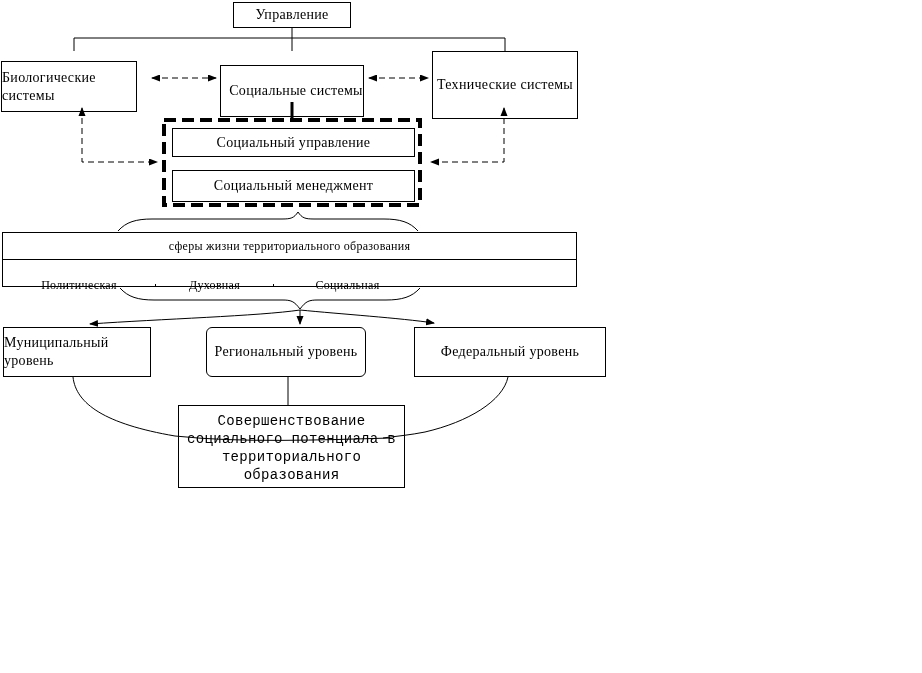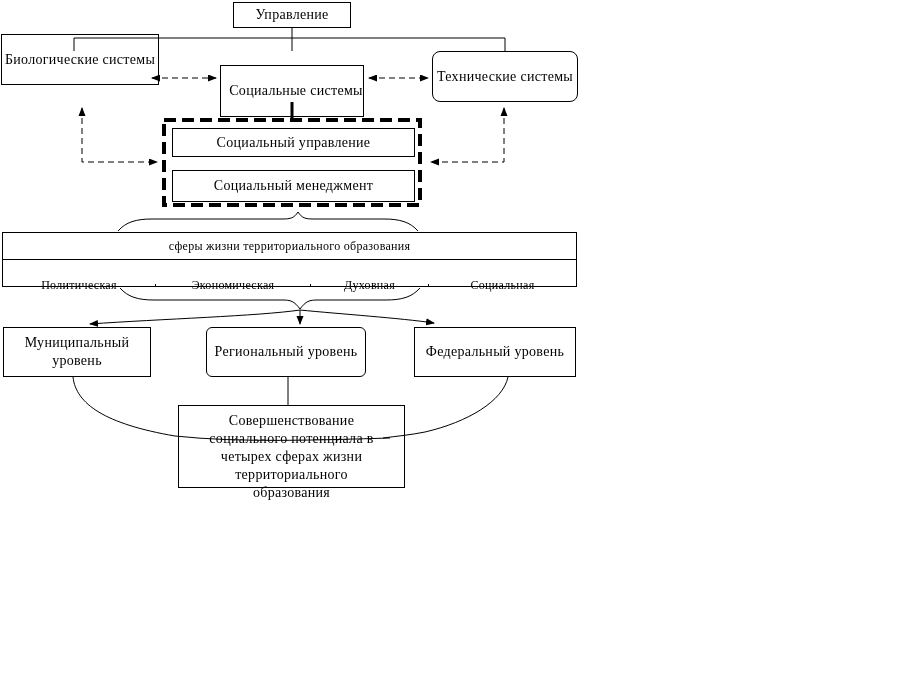--- a/index.html
+++ b/index.html
@@ -1,76 +1,74 @@
 <!DOCTYPE html>
 <html><head>
 <meta charset="utf-8">
 <style>
   html,body{margin:0;padding:0;background:#ffffff;}
   body{width:922px;height:673px;overflow:hidden;
        font-family:"Liberation Serif","DejaVu Serif",serif;color:#000;}
   .stage{position:relative;width:922px;height:673px;background:#ffffff;}
   .box{position:absolute;box-sizing:border-box;border:1px solid #000;background:#fff;
-       display:flex;align-items:center;justify-content:center;text-align:center;
+       display:flex;align-items:center;justify-content:center;text-align:left;
        font-size:14px;line-height:18px;letter-spacing:0.3px;z-index:2;}
   .overlay{position:absolute;left:0;top:0;z-index:5;pointer-events:none;}
   
   .tbl{position:absolute;left:2px;top:232px;width:575px;height:55px;box-sizing:border-box;
        border:1px solid #000;background:#fff;z-index:2;font-size:12px;letter-spacing:0.3px;}
   .tbl-head{height:26px;border-bottom:1px solid #000;display:flex;
             align-items:center;justify-content:center;text-align:center;}
   .tbl-row{display:flex;height:27px;}
   .tbl-cell{display:flex;align-items:center;justify-content:center;text-align:center;
             border-right:1px solid #000;box-sizing:border-box;margin-top:24px;}
   .tbl-cell:last-child{border-right:none;}
   .c0{width:153px;} .c1{width:155px;} .c2{width:147px;} .c3{width:118px;}
   
   .goal{position:absolute;left:178px;top:405px;width:227px;height:83px;box-sizing:border-box;
-        border:1px solid #000;background:#fff;z-index:2;}
+        border:1px solid #000;background:#fff;z-index:2;font-family:Liberation Mono, monospace;}
   .goal-text{position:absolute;left:0;top:6px;width:100%;text-align:center;
              font-size:14px;line-height:18px;letter-spacing:0.3px;}
 </style>
 </head>
 <body>
 
 <div class="stage">
 
   <div class="box" style="left:233px;top:2px;width:118px;height:26px;">Управление</div>
 
-  <div class="box" style="left:1px;top:34px;width:158px;height:51px;">Биологические системы</div>
+  <div class="box" style="left:1px;top:61px;width:136px;height:51px;">Биологические системы</div>
 
   <div class="box" style="left:220px;top:65px;width:144px;height:52px;padding-left:8px;">Социальные системы</div>
 
-  <div class="box" style="left:432px;top:51px;width:146px;height:51px;border-radius:8px;">Технические системы</div>
+  <div class="box" style="left:432px;top:51px;width:146px;height:68px;">Технические системы</div>
 
   <div class="box" style="left:172px;top:128px;width:243px;height:29px;">Социальный управление</div>
 
   <div class="box" style="left:172px;top:170px;width:243px;height:32px;">Социальный менеджмент</div>
 
   <div class="tbl">
     <div class="tbl-head">сферы жизни территориального образования</div>
     <div class="tbl-row">
       <div class="tbl-cell c0">Политическая</div>
-      <div class="tbl-cell c1">Экономическая</div>
       <div class="tbl-cell c3">Духовная</div>
       <div class="tbl-cell c2">Социальная</div>
     </div>
   </div>
 
   <div class="box" style="left:3px;top:327px;width:148px;height:50px;">Муниципальный уровень</div>
 
   <div class="box" style="left:206px;top:327px;width:160px;height:50px;border-radius:6px;">Региональный уровень</div>
 
-  <div class="box" style="left:414px;top:327px;width:162px;height:50px;">Федеральный уровень</div>
+  <div class="box" style="left:414px;top:327px;width:192px;height:50px;">Федеральный уровень</div>
 
   <div class="goal">
     <div class="goal-text">
       <div>Совершенствование</div>
       <div>социального потенциала в</div>
-      <div>четырех сферах жизни</div>
       <div>территориального</div>
       <div>образования</div>
     </div>
   </div>
 
   <svg class="overlay" width="922" height="673" viewBox="0 0 922 673">
     <defs>
       <marker id="mE" markerWidth="10" markerHeight="8" refX="8" refY="3.5" orient="auto" markerUnits="userSpaceOnUse">
         <path d="M0,0 L9,3.5 L0,7 Z" fill="#000"></path>
       </marker>

